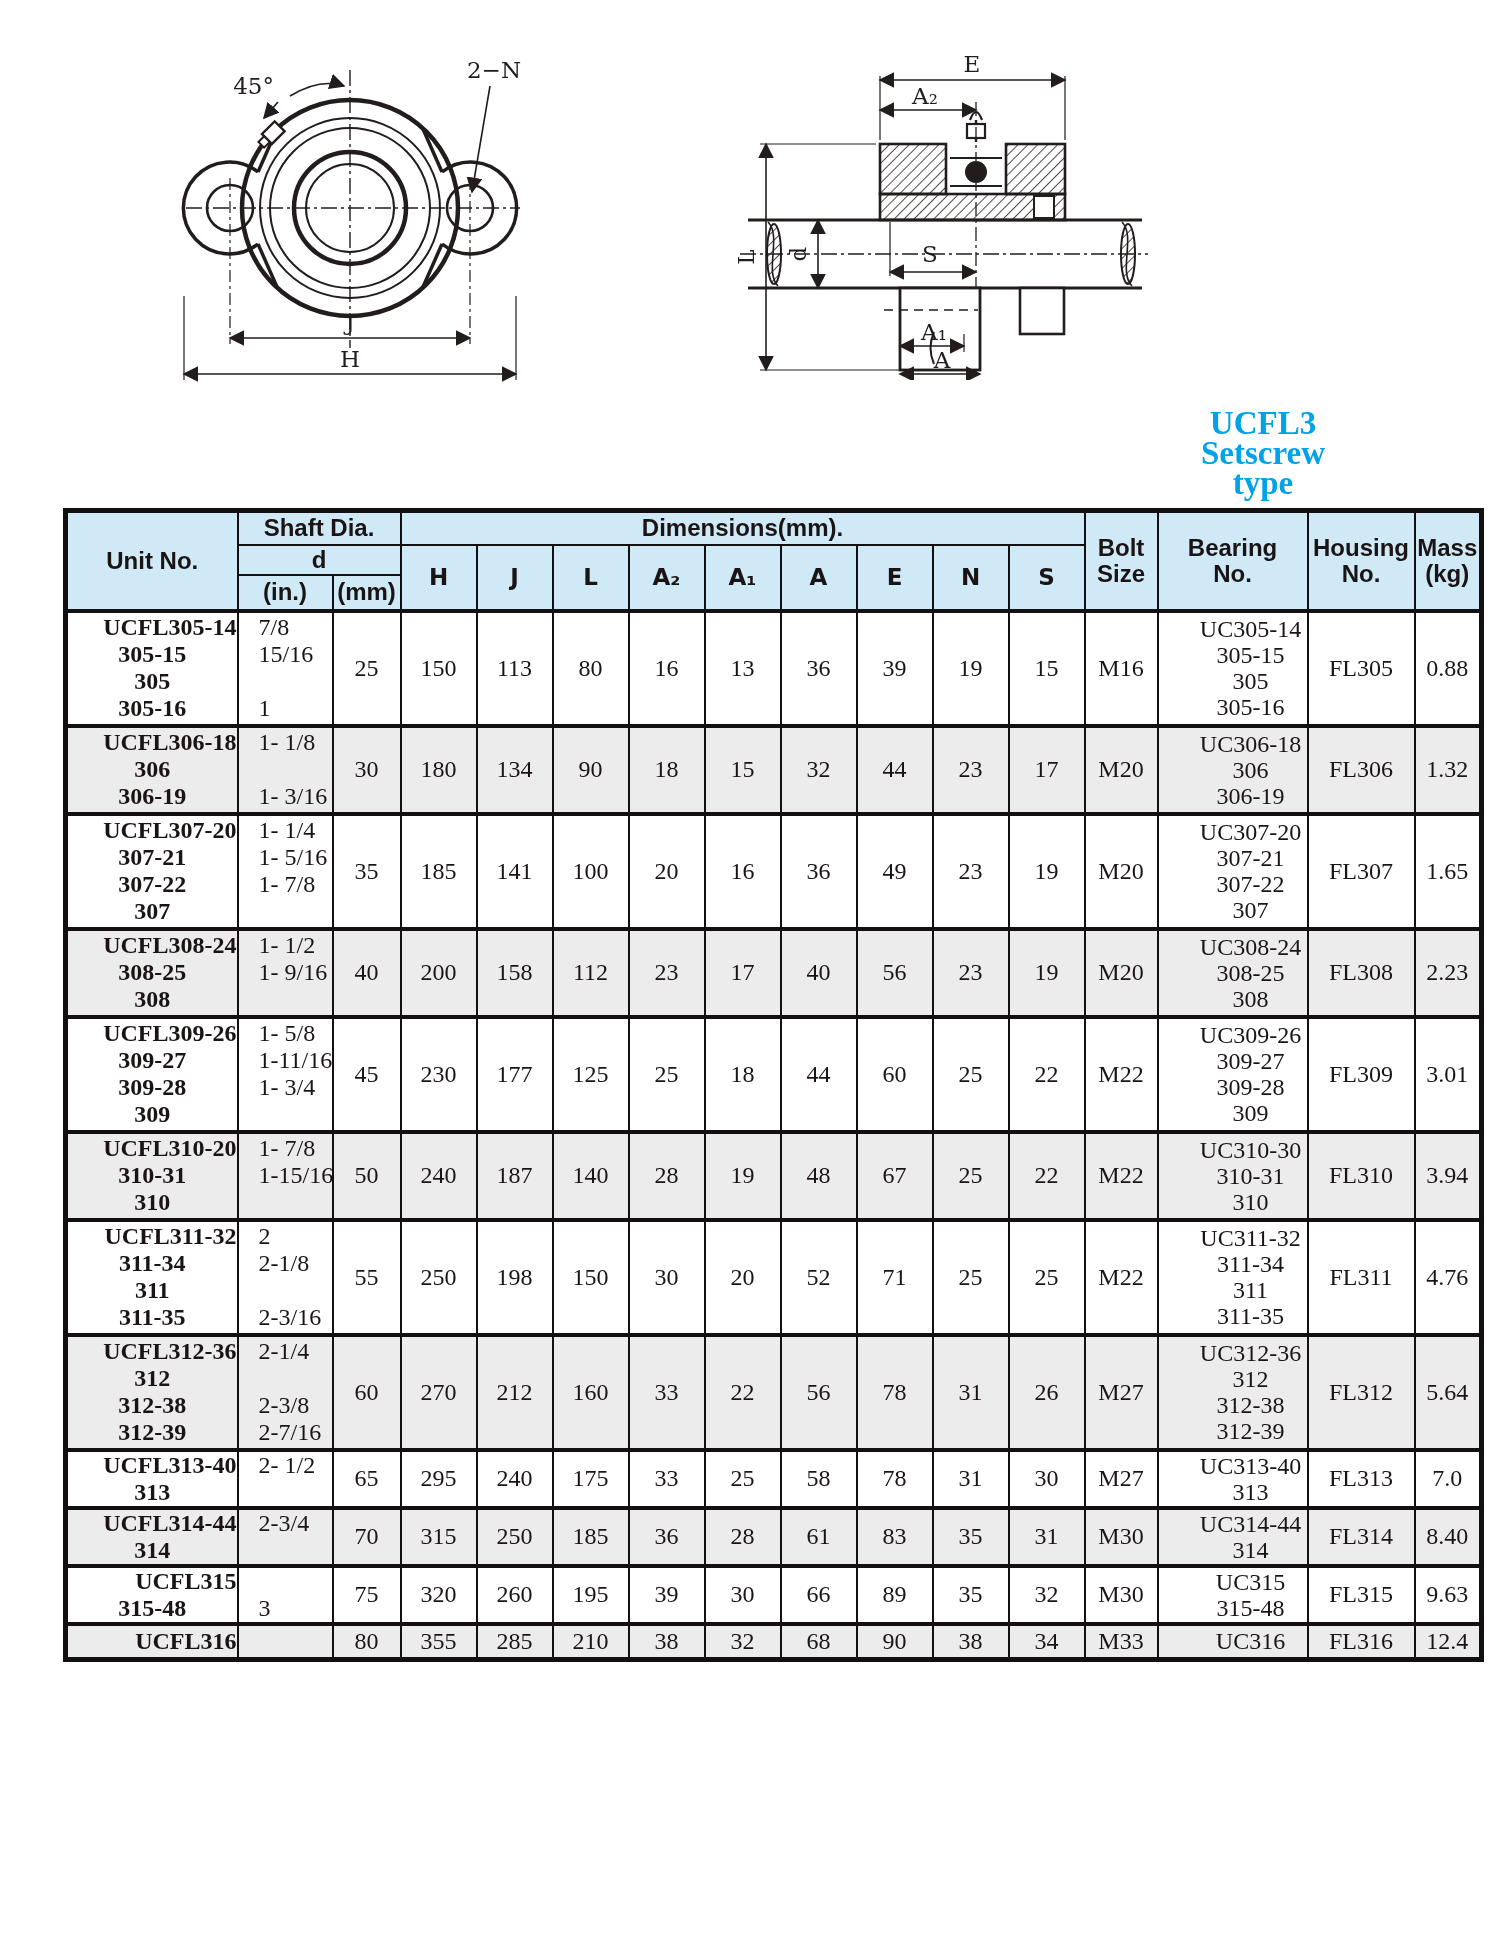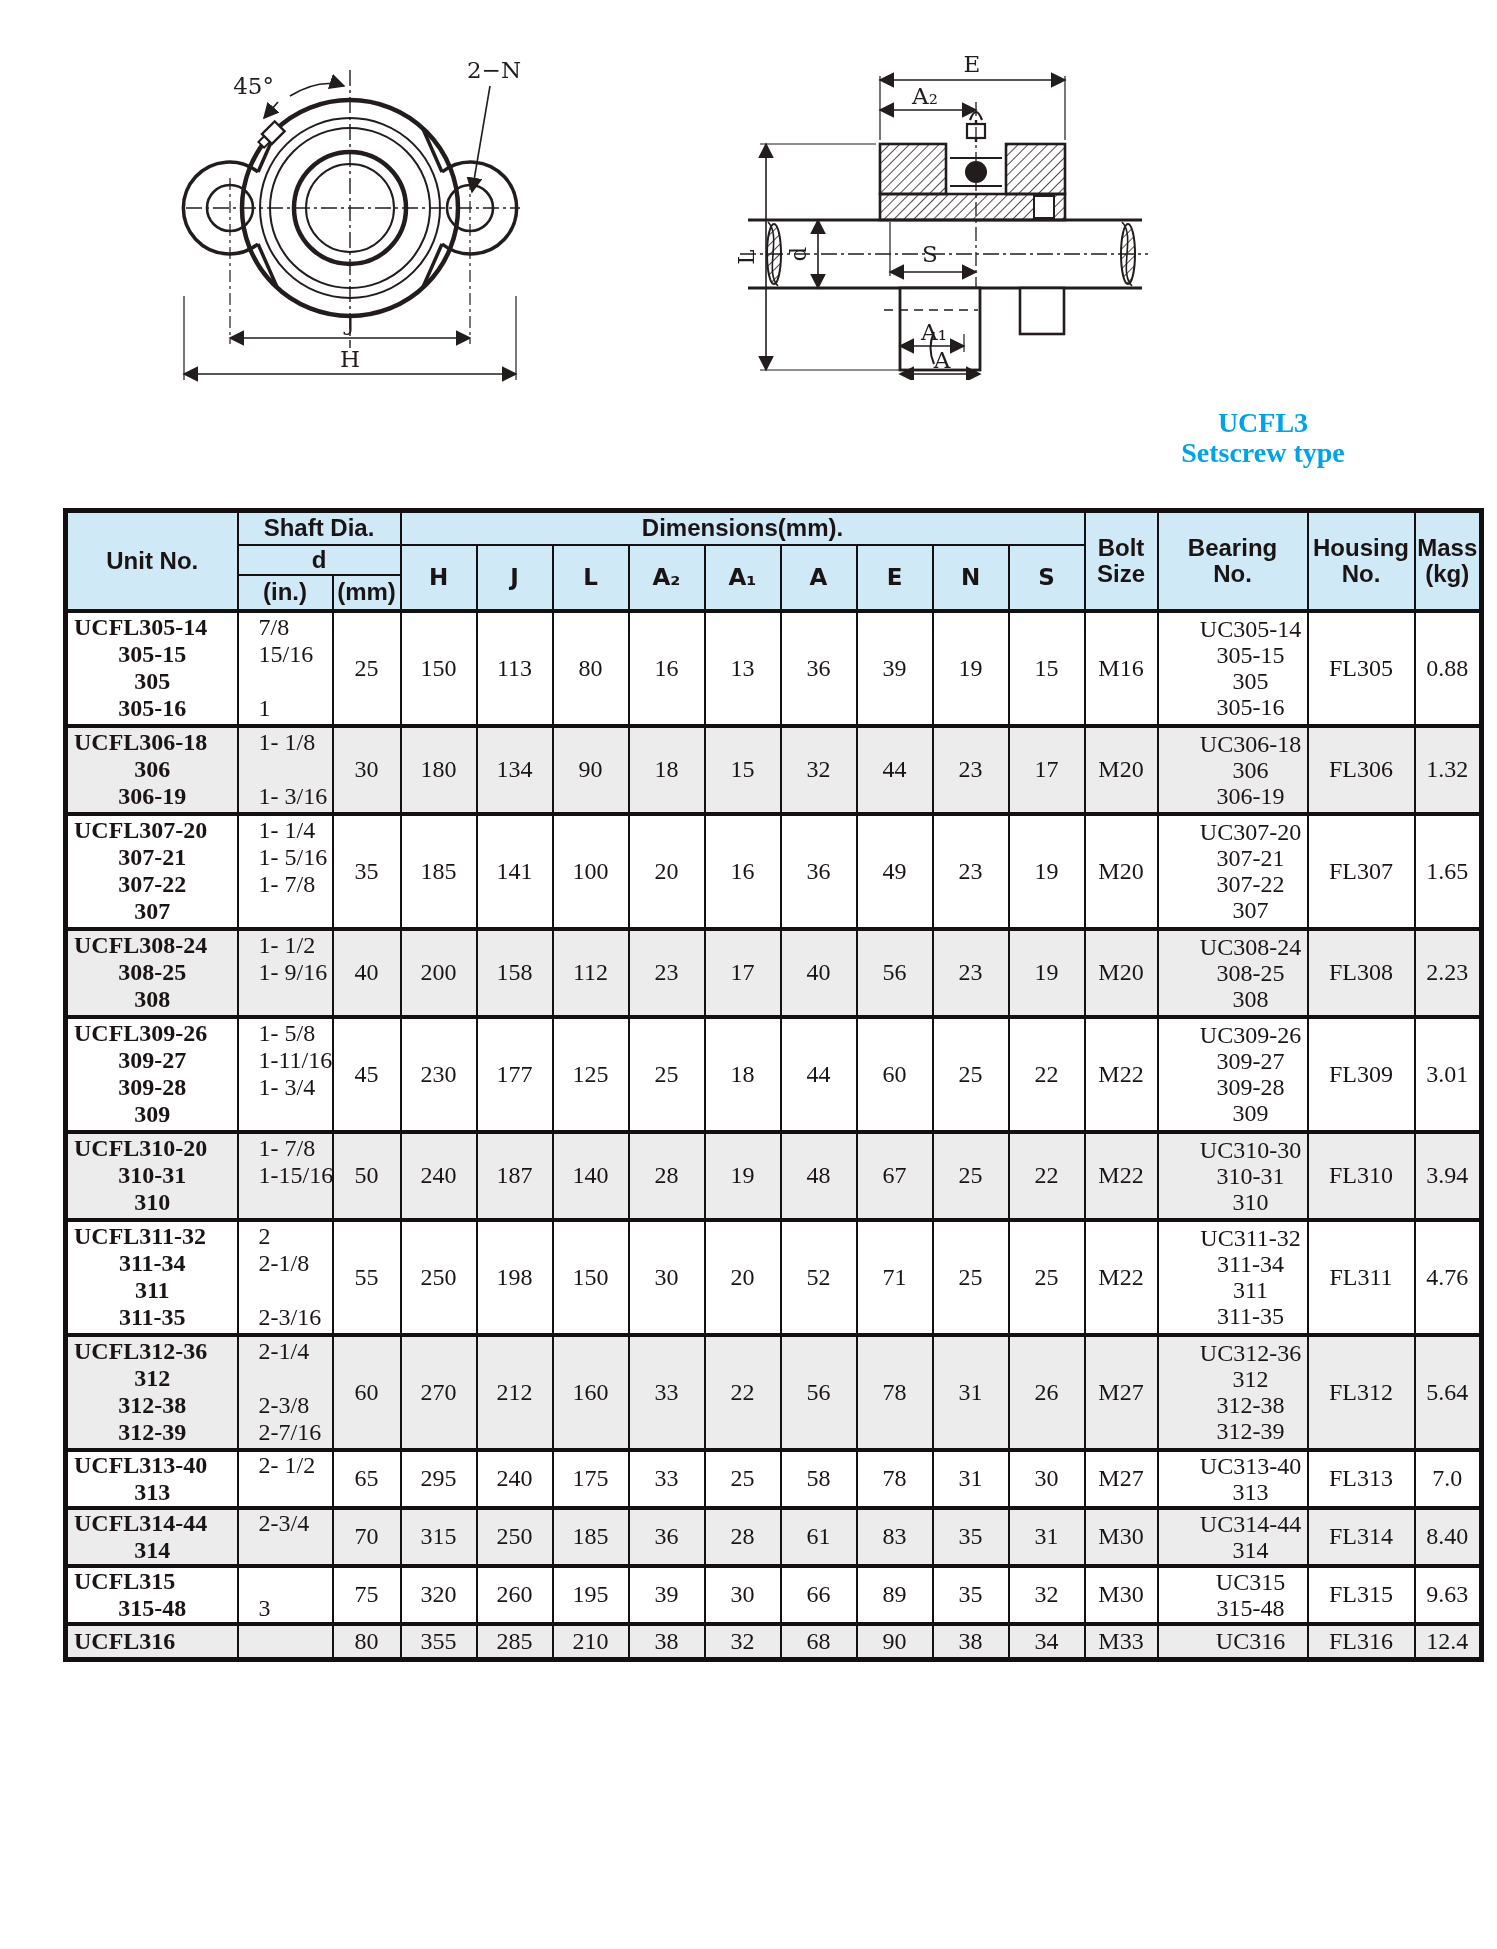--- a/index.html
+++ b/index.html
@@ -1,33 +1,33 @@
 <!DOCTYPE html>
 <html><head>
 <meta charset="utf-8">
 <style>
   html,body{margin:0;padding:0;background:#fff;}
   #page{position:relative;width:1497px;height:1949px;background:#ffffff;overflow:hidden;
         font-family:"Liberation Sans",sans-serif;color:#1b1414;}
   svg text{fill:#231c1c;}
   .caption{position:absolute;left:1168px;top:408px;width:190px;text-align:center;
-           font-family:"Liberation Serif",serif;font-weight:bold;line-height:30px;font-size:28px;}
+           font-family:"Liberation Serif",serif;font-weight:bold;line-height:30px;font-size:33px;}
   
   #tblwrap{position:absolute;left:63px;top:508px;}
   table.tbl{border-collapse:collapse;table-layout:fixed;width:1416px;border:5px solid #141011;}
   .tbl th,.tbl td{border:2.5px solid #141011;padding:0;overflow:hidden;}
   .tbl thead th{background:#cfe9f7;font-weight:bold;font-size:24px;line-height:26px;
                 font-family:"Liberation Sans",sans-serif;white-space:pre-line;}
   .tbl thead .dimlbl{font-family:"DejaVu Sans",sans-serif;font-size:23px;}
   .tbl tbody td{border-top-width:4px;border-bottom-width:4px;font-family:"Liberation Serif",serif;
                 font-size:24px;vertical-align:middle;text-align:center;background:#ffffff;}
   .tbl tbody tr.shaded td{background:#ececec;}
   .unit-cell{font-family:"Liberation Sans",sans-serif;font-weight:bold;font-size:22px;vertical-align:top;padding-top:3px;}
   .u-line{line-height:27px;text-align:center;white-space:nowrap;}
-  .u-first{text-align:left;padding-left:6px;}
+  .u-first{text-align:right;padding-left:6px;}
   .in-cell{vertical-align:top;padding-top:3px;font-size:22px;}
   .in-line{line-height:27px;text-align:left;padding-left:20px;white-space:nowrap;}
   .bearing-cell{font-size:22px;}
   .b-line{line-height:26px;text-align:center;white-space:nowrap;padding-left:36px;}
   .housing-cell,.bolt-cell{font-size:23px;}
   .mm-cell{font-size:24px;}
   .mass-cell{font-size:23px;}
   .align-top{vertical-align:top;padding-top:4px;margin-left:9px;}
   .align-upper{vertical-align:top;padding-top:28px;}
   .align-middle{vertical-align:middle;}

